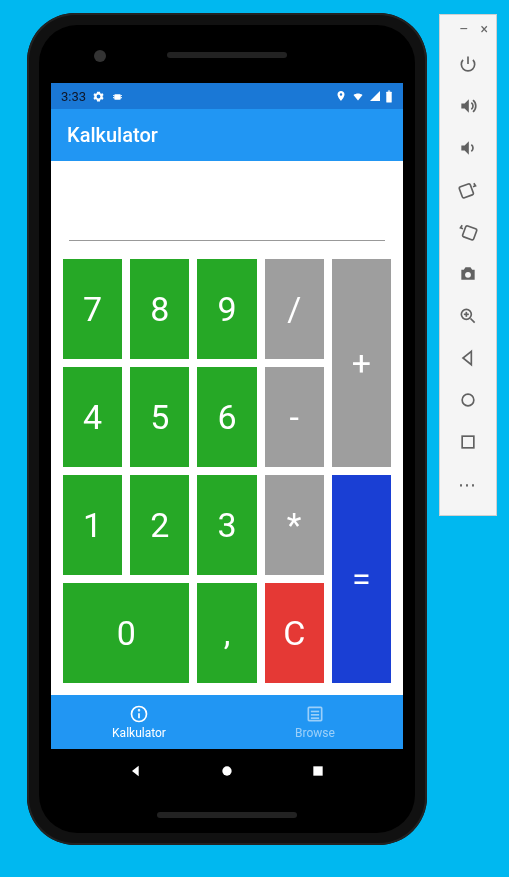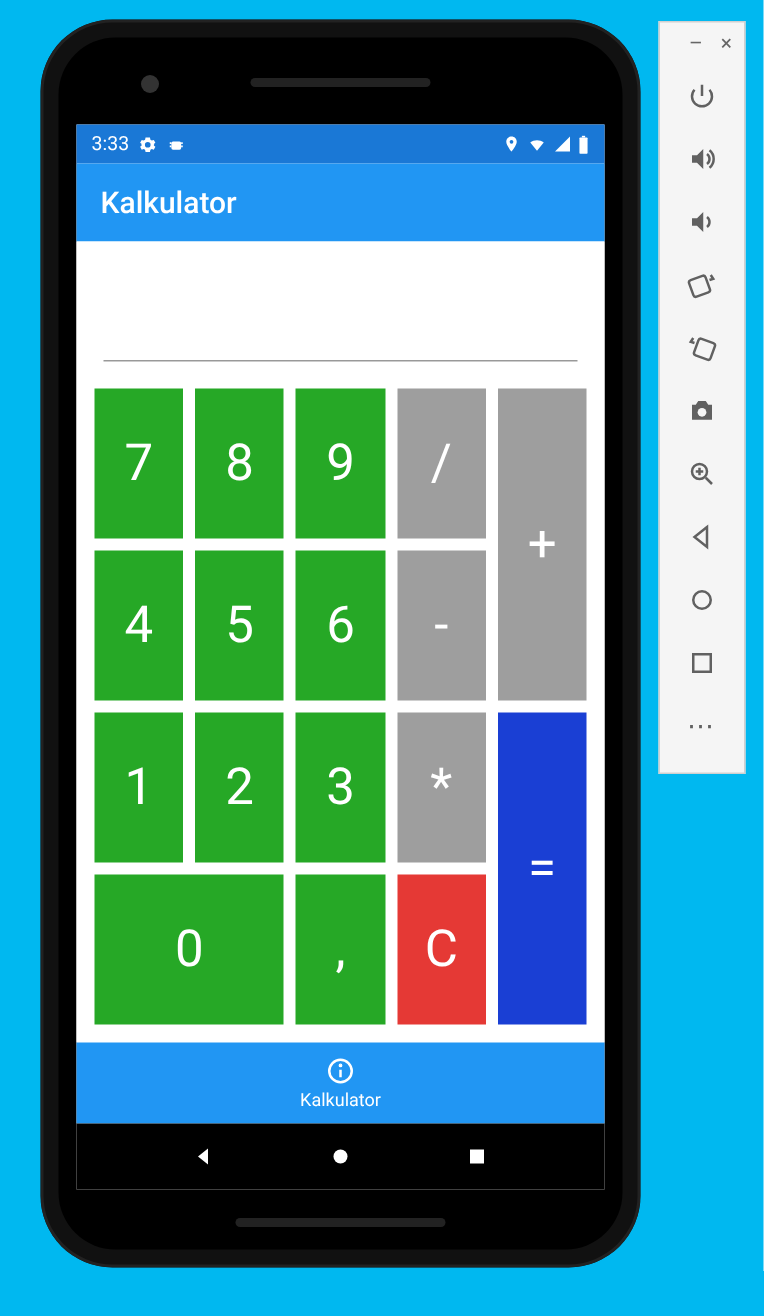--- a/index.html
+++ b/index.html
@@ -70,21 +70,21 @@
     right: 12px;
     bottom: 40px;
     background: #fff;
     display: flex;
     flex-direction: column;
   }
   
   .status-bar {
     height: 26px;
     background: #1a78d6;
-    color: #ffffff;
+    color: #0f172a;
     display: flex;
     align-items: center;
     padding: 0 10px;
     font-size: 13px;
   }
   .status-left { display: flex; align-items: center; gap: 6px; }
   .status-right { margin-left: auto; display: flex; align-items: center; gap: 4px; }
   .status-icon { display: inline-flex; }
   
   .app-bar {
@@ -285,20 +285,31 @@
         <div class="tab">
           <span class="tab-icon">
             <svg viewBox="0 0 24 24" width="20" height="20" fill="none" stroke="white" stroke-width="2">
                 <circle cx="12" cy="12" r="9"></circle>
                 <line x1="12" y1="11" x2="12" y2="17"></line>
                 <circle cx="12" cy="7.5" r="0.5" fill="white"></circle>
               </svg>
           </span>
           <span>Kalkulator</span>
         </div>
+        <div class="tab inactive">
+          <span class="tab-icon">
+            <svg viewBox="0 0 24 24" width="20" height="20" fill="none" stroke="white" stroke-width="2">
+                <rect x="4" y="4" width="16" height="16" rx="1"></rect>
+                <line x1="7" y1="9" x2="17" y2="9"></line>
+                <line x1="7" y1="13" x2="17" y2="13"></line>
+                <line x1="7" y1="17" x2="17" y2="17"></line>
+              </svg>
+          </span>
+          <span>Browse</span>
+        </div>
       </div>
 
       <div class="nav-bar">
         <div class="nav-btn">
           <svg viewBox="0 0 24 24" width="16" height="16" fill="white">
               <path d="M16 4 L6 12 L16 20 Z"></path>
             </svg>
         </div>
         <div class="nav-btn">
           <svg viewBox="0 0 24 24" width="16" height="16" fill="white">

